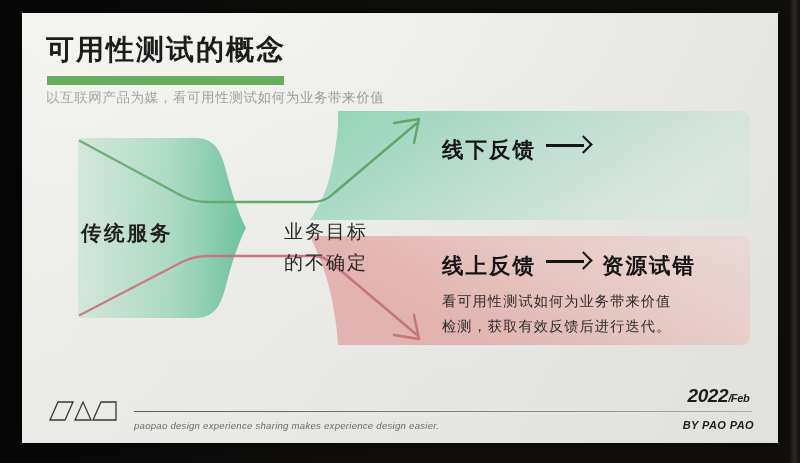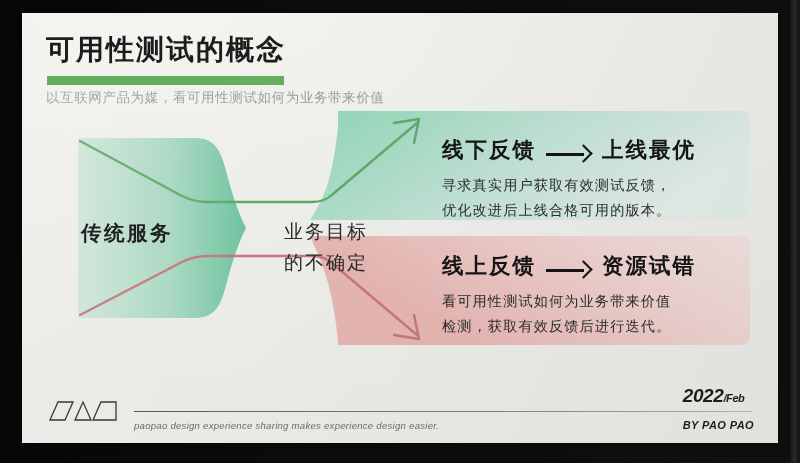--- a/index.html
+++ b/index.html
@@ -60,21 +60,21 @@
   .lbl-mid{
     left:196px;top:203px;width:150px;text-align:right;
     font-size:19px;font-weight:500;line-height:1.65;letter-spacing:2px;
     color:#2a2a2a;
     font-family:"DejaVu Sans","Liberation Sans",sans-serif;
   }
 
   .branch{position:absolute;z-index:5;}
   .branch-head{
     font-size:21.5px;font-weight:700;color:#141414;letter-spacing:2px;
-    display:flex;align-items:flex-end;gap:10px;white-space:nowrap;
+    display:flex;align-items:flex-start;gap:10px;white-space:nowrap;
     font-family:"DejaVu Sans","Liberation Sans",sans-serif;
   }
   .arrow-glyph{display:inline-block;width:46px;height:20px;position:relative;}
   .arrow-glyph:before{content:"";position:absolute;left:0;top:9px;width:38px;height:2.6px;background:#141414;}
   .arrow-glyph:after{content:"";position:absolute;right:2px;top:3.4px;width:11px;height:11px;
      border-top:2.6px solid #141414;border-right:2.6px solid #141414;transform:rotate(45deg);}
   .branch-desc{
     margin-top:9px;font-size:14.2px;line-height:1.75;color:#2d2d2d;letter-spacing:1.1px;
     font-family:"DejaVu Sans","Liberation Sans",sans-serif;
   }
@@ -86,21 +86,21 @@
   
   .footer{position:absolute;left:0;bottom:0;width:756px;height:60px;z-index:6;}
   .logo{position:absolute;left:26px;bottom:20px;width:72px;height:24px;}
   .foot-rule{position:absolute;left:112px;bottom:31px;width:618px;height:1px;
      background:linear-gradient(90deg,#5a5755,#8d8a87 70%,#b4b1ae);}
   .foot-text{
     position:absolute;left:112px;bottom:12px;
     font-size:9.6px;font-style:italic;color:#6d6a68;letter-spacing:.25px;
     font-family:"Liberation Sans","DejaVu Sans",sans-serif;
   }
-  .stamp{position:absolute;right:24px;bottom:12px;text-align:left;}
+  .stamp{position:absolute;right:24px;bottom:12px;text-align:center;}
   .stamp-year{font-size:19px;font-weight:700;color:#1d1d1d;font-style:italic;letter-spacing:-.4px;
      font-family:"Liberation Sans","DejaVu Sans",sans-serif;}
   .stamp-year em{font-size:11px;font-style:italic;font-weight:700;}
   .stamp-by{font-size:11px;font-weight:700;color:#1d1d1d;font-style:italic;letter-spacing:.4px;margin-top:12px;
      font-family:"Liberation Sans","DejaVu Sans",sans-serif;}
 </style>
 </head>
 <body>
 
 <div id="stage">
@@ -188,25 +188,20 @@
 
       <div class="lbl lbl-mid">
         <div>业务目标</div>
         <div>的不确定</div>
       </div>
 
       <div class="branch" id="branch-top">
         <div class="branch-head">
           <span>线下反馈</span>
           <span class="arrow-glyph"></span>
-          <span>上线最优</span>
-        </div>
-        <div class="branch-desc">
-          <span>寻求真实用户获取有效测试反馈，</span>
-          <span>优化改进后上线合格可用的版本。</span>
         </div>
       </div>
 
       <div class="branch" id="branch-bot">
         <div class="branch-head">
           <span>线上反馈</span>
           <span class="arrow-glyph"></span>
           <span>资源试错</span>
         </div>
         <div class="branch-desc">

